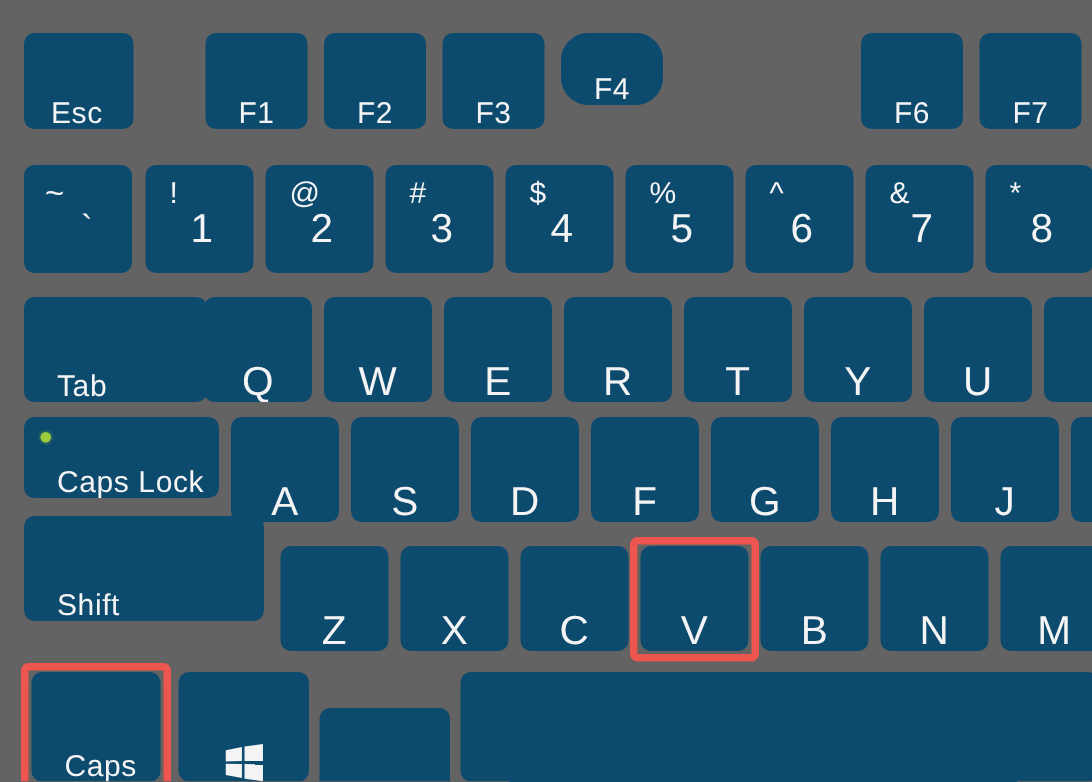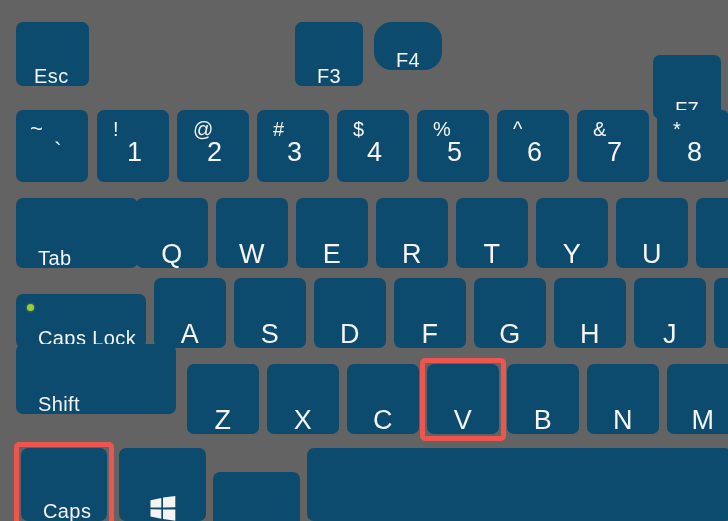--- a/index.html
+++ b/index.html
@@ -115,27 +115,36 @@
   .winlogo svg { display: block; }
 </style>
 </head>
 <body>
 
 <div id="keyboard">
 
   <div class="key word esc" style="left:16px; top:22px; width:73px; height:64px;">
     <span class="lbl">Esc</span>
   </div>
+  <div class="key word" style="left:137px; top:22px; width:68px; height:64px;">
+    <span class="lbl">F1</span>
+  </div>
+  <div class="key word" style="left:216px; top:22px; width:68px; height:64px;">
+    <span class="lbl">F2</span>
+  </div>
   <div class="key word" style="left:295px; top:22px; width:68px; height:64px;">
     <span class="lbl">F3</span>
   </div>
   <div class="key word" style="left:374px; top:22px; width:68px; height:48px;border-radius:18px;">
     <span class="lbl">F4</span>
   </div>
-  <div class="key word" style="left:653px; top:22px; width:68px; height:64px;margin-top:33px;">
+  <div class="key word" style="left:574px; top:22px; width:68px; height:64px;">
+    <span class="lbl">F6</span>
+  </div>
+  <div class="key word" style="left:653px; top:22px; width:68px; height:64px;">
     <span class="lbl">F7</span>
   </div>
 
   <div class="key dual tilde" style="left:16px; top:110px; width:72px; height:72px;">
     <span class="upper">~</span>
     <span class="lower">`</span>
   </div>
   <div class="key dual" style="left:97px; top:110px; width:72px; height:72px;">
     <span class="upper">!</span>
     <span class="lower">1</span>
@@ -190,21 +199,21 @@
   <div class="key alpha" style="left:536px; top:198px; width:72px; height:70px;">
     <span class="lbl">Y</span>
   </div>
   <div class="key alpha" style="left:616px; top:198px; width:72px; height:70px;">
     <span class="lbl">U</span>
   </div>
   <div class="key alpha" style="left:696px; top:198px; width:72px; height:70px;">
     
   </div>
 
-  <div class="key word leftlbl" style="left:16px; top:278px; width:130px; height:54px;margin-top:16px;">
+  <div class="key word leftlbl" style="left:16px; top:278px; width:130px; height:54px;">
     <span class="led"></span>
     <span class="lbl">Caps Lock</span>
   </div>
   <div class="key alpha" style="left:154px; top:278px; width:72px; height:70px;">
     <span class="lbl">A</span>
   </div>
   <div class="key alpha" style="left:234px; top:278px; width:72px; height:70px;">
     <span class="lbl">S</span>
   </div>
   <div class="key alpha" style="left:314px; top:278px; width:72px; height:70px;">

